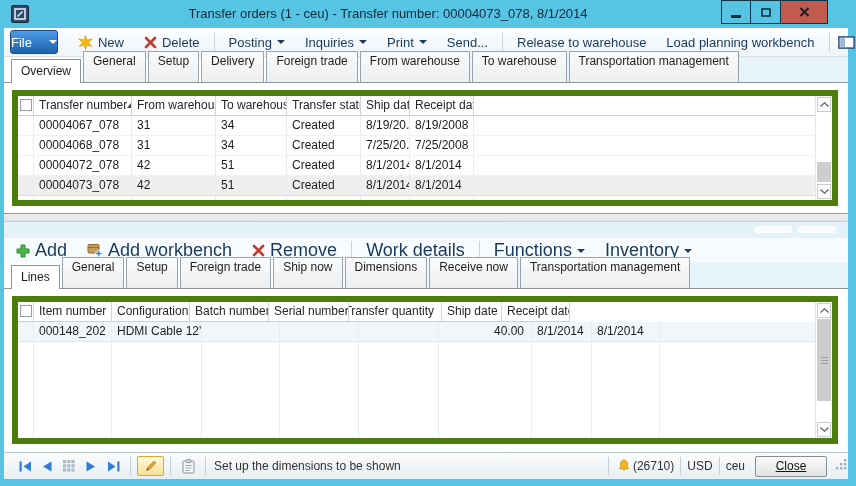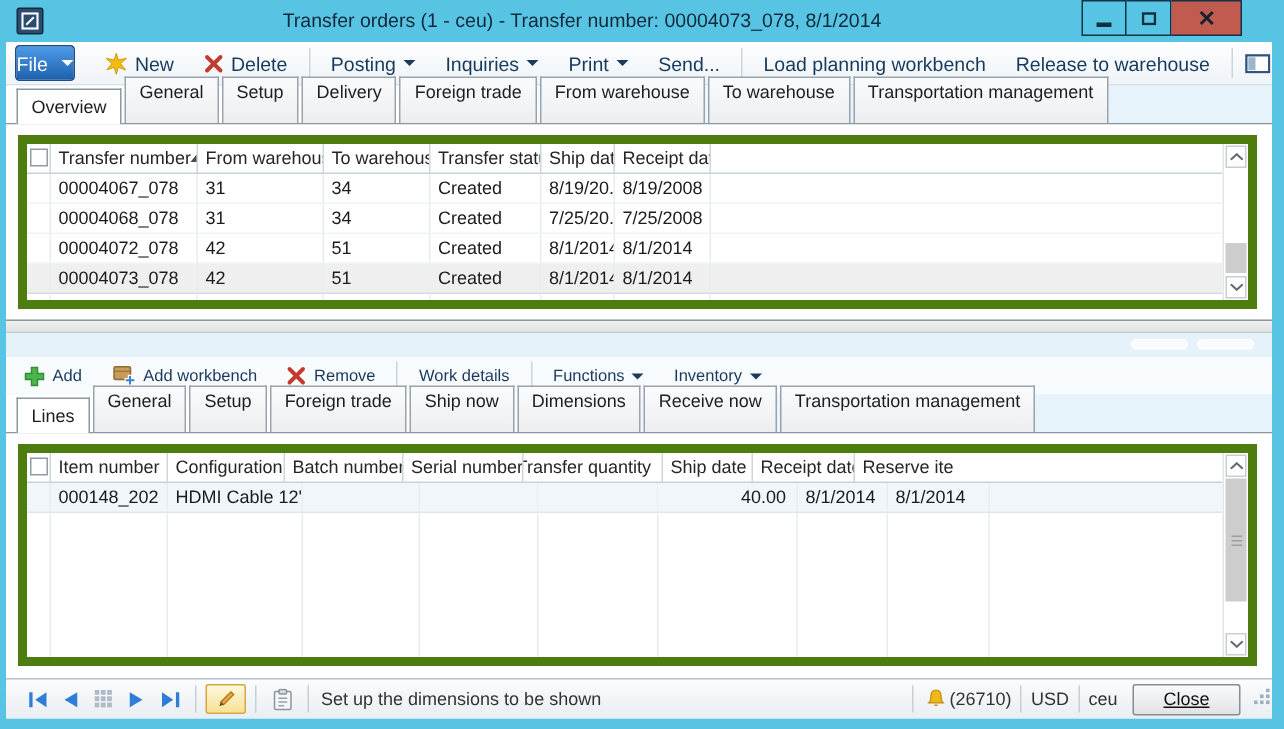--- a/index.html
+++ b/index.html
@@ -22,21 +22,21 @@
   .min-glyph { width:10px; height:3px; background:#10303F; margin-top:8px; }
 
   
   .main { position:absolute; top:28px; left:4px; right:8px; bottom:7px; display:flex; flex-direction:column; background:#E7F3FA; }
 
   
   .toolbar { height:29px; flex:0 0 29px; background:linear-gradient(#FDFEFF,#EFF4F8);
              border-bottom:1px solid #D8E0E6; display:flex; align-items:center; font-size:13px; color:#17395C; }
   .file-btn { margin-left:6px; width:66px; height:24px; border-radius:3px; border:1px solid #1B4E86;
               background:linear-gradient(#4D9BE8,#1E61AE); color:#fff; display:flex; align-items:center;
-              justify-content:center; gap:9px; font-size:13px; }
+              justify-content:center; gap:17px; font-size:13px; }
   .caret { width:0; height:0; border-left:4px solid transparent; border-right:4px solid transparent; border-top:4px solid #1B3A5C; display:inline-block; }
   .caret.white { border-top-color:#fff; }
   .tb-item { display:flex; align-items:center; gap:5px; padding:0 10px; height:24px; white-space:nowrap; }
   .tb-sep { width:1px; height:20px; background:#CBD4DB; margin:0 4px; flex:0 0 1px; }
   .tb-right { margin-left:auto; display:flex; align-items:center; }
 
   
   .tabstrip { height:26px; flex:0 0 26px; display:flex; align-items:flex-end; padding-left:7px;
               background:linear-gradient(to right,#FDFEFF 30%,#E7F3FA 65%); border-bottom:1px solid #8E979E; }
   .tab { height:31px; line-height:19px; padding:0 9px; font-size:12px; color:#1E1E1E;
@@ -82,21 +82,21 @@
   
   .splitter { height:9px; flex:0 0 9px; background:linear-gradient(#EEEEEE,#E3E3E3);
               border-top:1px solid #8F989E; border-bottom:1px solid #C4CBD1; }
   .bluegap { height:16px; flex:0 0 16px; background:#E5F2FA; position:relative; }
   .bluegap .pill { position:absolute; top:4px; height:7px; border-radius:4px; background:rgba(255,255,255,.75);
                    border:1px solid rgba(255,255,255,.95); }
   .pill.p1 { right:56px; width:38px; } .pill.p2 { right:12px; width:38px; }
 
   
   .lines-toolbar { height:25px; flex:0 0 25px; background:#F8FBFD; display:flex; align-items:center;
-                   font-size:11px; color:#17395C; padding-left:8px; }
+                   font-size:18px; color:#17395C; padding-left:8px; }
   .lt-item { display:flex; align-items:center; gap:5px; padding:0 10px; white-space:nowrap; }
 
   
   .status-bar { height:27px; flex:0 0 27px; background:linear-gradient(#FBFCFD,#E9EEF2);
                 border-top:1px solid #B9C3CB; display:flex; align-items:center; font-size:12px; color:#333; padding-left:10px; }
   .sb-icon { display:flex; align-items:center; justify-content:center; width:22px; height:20px; }
   .sb-sep { width:1px; height:18px; background:#C6CFD6; margin:0 6px; flex:0 0 1px; }
   .pencil-btn { width:27px; height:20px; border:1px solid #D9A43C; border-radius:2px;
                 background:linear-gradient(#FEF8DC,#F8E194); display:flex; align-items:center; justify-content:center; }
   .sb-right { margin-left:auto; display:flex; align-items:center; }
@@ -165,24 +165,24 @@
         </div>
       <div class="tb-item">
           <span>Print</span>
           <span class="caret"></span>
         </div>
       <div class="tb-item">
           <span>Send...</span>
         </div>
       <span class="tb-sep"></span>
       <div class="tb-item">
+          <span>Release to warehouse</span>
+        </div>
+      <div class="tb-item">
           <span>Load planning workbench</span>
-        </div>
-      <div class="tb-item">
-          <span>Release to warehouse</span>
         </div>
       <div class="tb-right">
         <span class="tb-sep"></span>
         <div class="sb-icon" style="width:26px;">
           <svg width="17" height="13" viewBox="0 0 17 13">
               <rect x="0.9" y="0.9" width="15.2" height="11.2" fill="#fff" stroke="#30527A" stroke-width="1.5"></rect>
               <rect x="2.2" y="2.2" width="4.8" height="8.6" fill="#9DB6CE"></rect>
             </svg>
         </div>
 
@@ -368,23 +368,20 @@
                 <span>Serial number</span>
               </div>
             <div class="g-cell lc5 num">
                 <span style="margin-left:auto;">Transfer quantity</span>
               </div>
             <div class="g-cell lc6">
                 <span>Ship date</span>
               </div>
             <div class="g-cell lc7">
                 <span>Receipt date</span>
-              </div>
-            <div class="g-cell lc8">
-                <span>Reserve ite</span>
               </div>
           </div>
           <div class="g-row data shaded">
             <div class="g-cell w-check"></div>
             <div class="g-cell lc0">000148_202</div>
             <div class="g-cell lc1">HDMI Cable 12'</div>
             <div class="g-cell lc2"></div>
             <div class="g-cell lc3"></div>
             <div class="g-cell lc4"></div>
             <div class="g-cell lc5 num">40.00</div>

